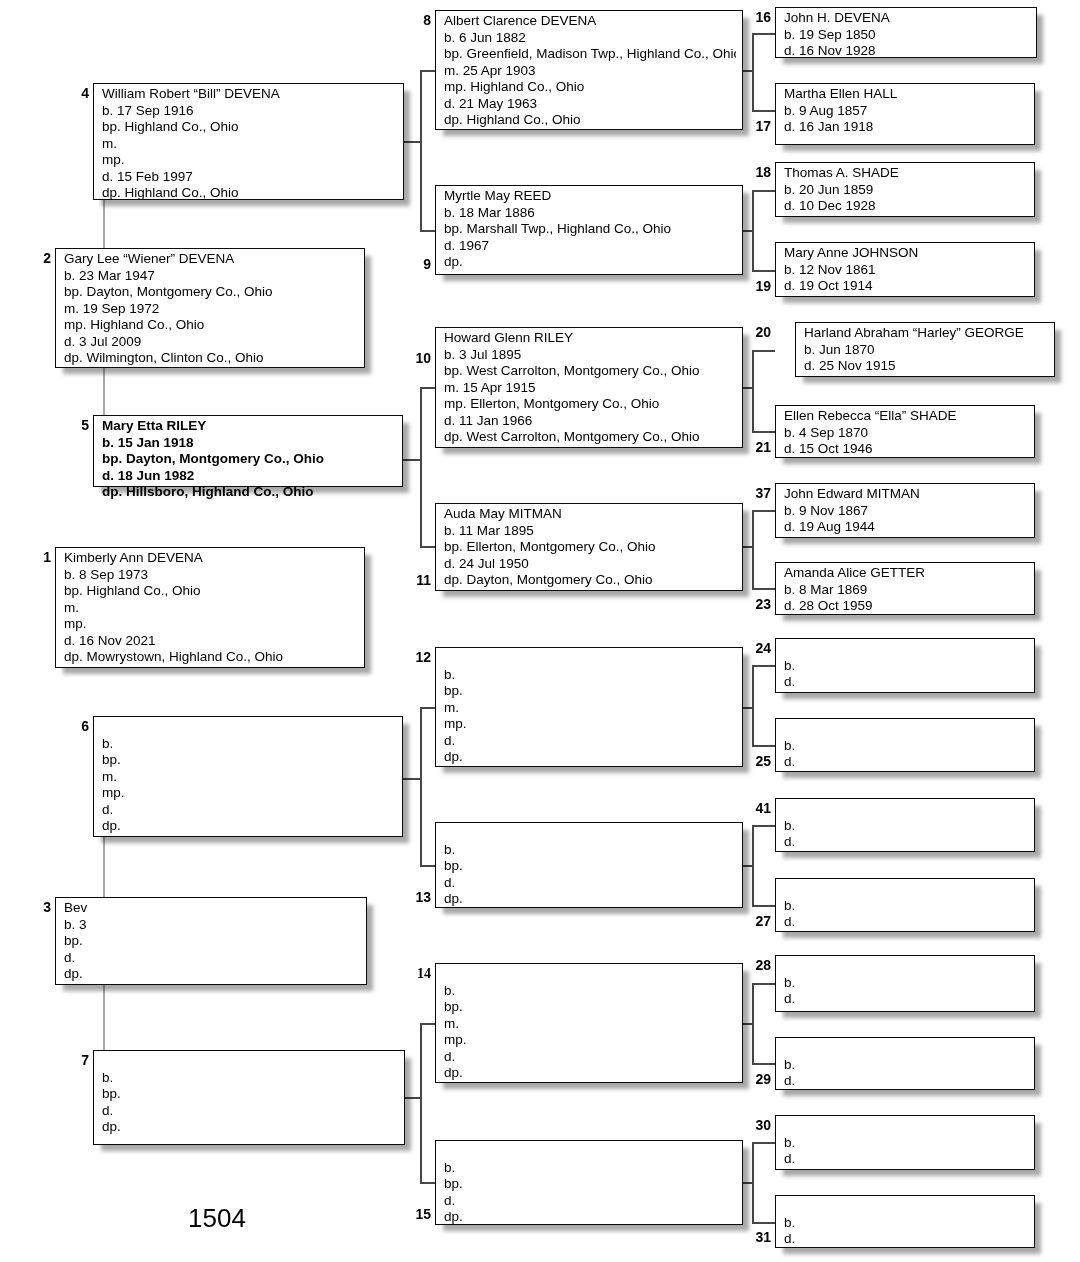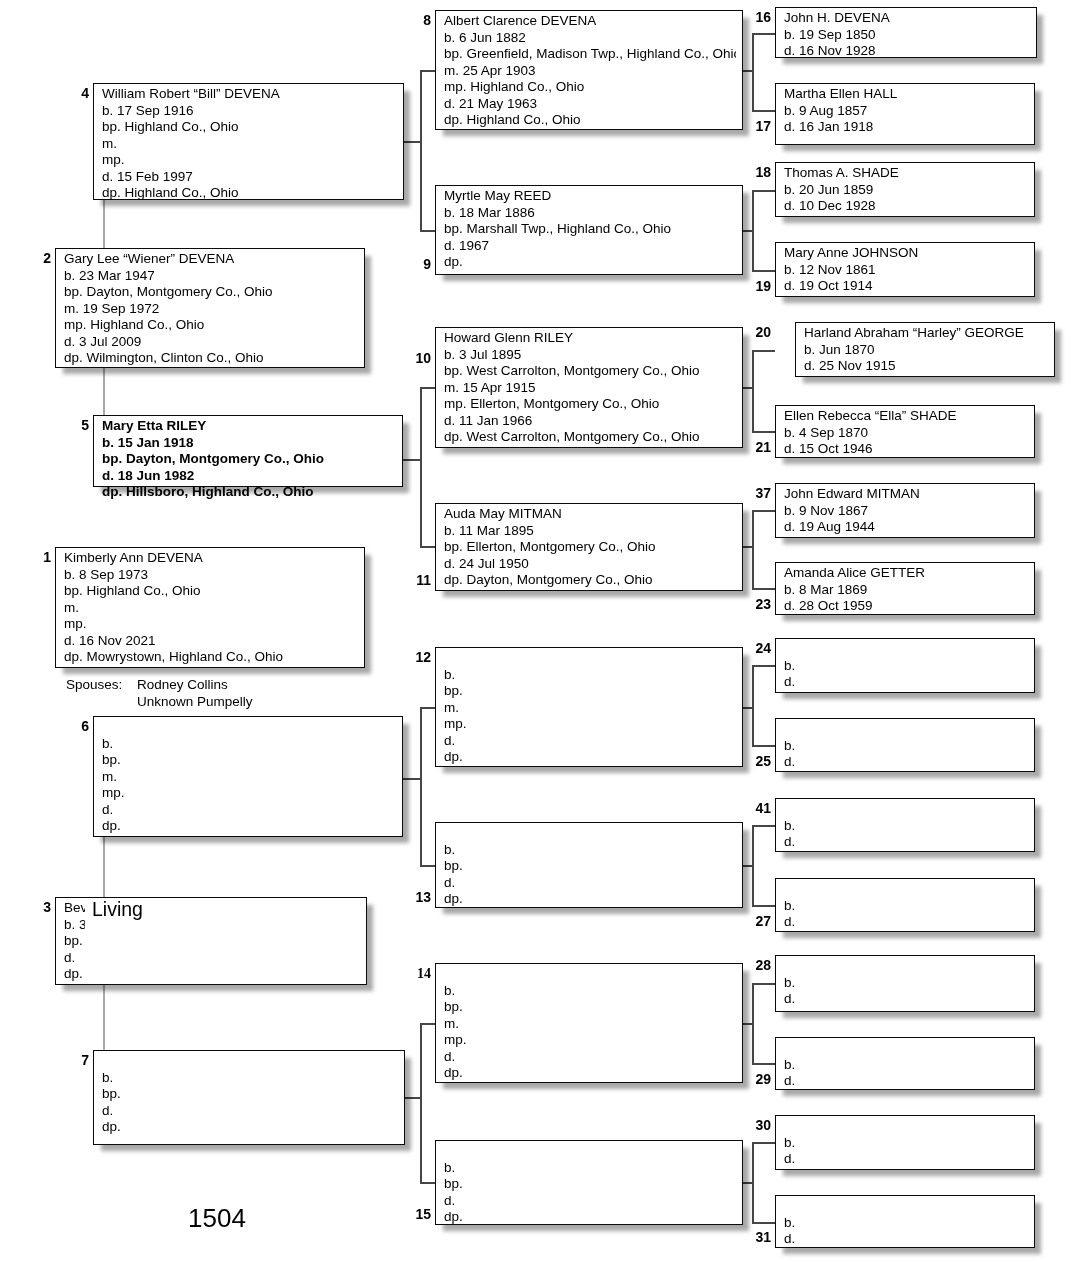--- a/index.html
+++ b/index.html
@@ -97,23 +97,20 @@
         <div class="bline">d. 3 Jul 2009</div>
         <div class="bline">dp. Wilmington, Clinton Co., Ohio</div>
       </div>
       <div class="num" style="left: 21px; top: 250px;">2</div>
       <div class="pbox" style="left: 55px; top: 897px; width: 312px; height: 88px;">
         <div class="bline">Bev</div>
         <div class="bline">b. 3</div>
         <div class="bline">bp.</div>
         <div class="bline">d.</div>
         <div class="bline">dp.</div>
-        <div class="living-box">
-          <span class="living-text">Living</span>
-        </div>
       </div>
       <div class="num" style="left: 21px; top: 899px;">3</div>
       <div class="pbox" style="left: 93px; top: 83px; width: 311px; height: 117px;">
         <div class="bline">William Robert “Bill” DEVENA</div>
         <div class="bline">b. 17 Sep 1916</div>
         <div class="bline">bp. Highland Co., Ohio</div>
         <div class="bline">m.</div>
         <div class="bline">mp.</div>
         <div class="bline">d. 15 Feb 1997</div>
         <div class="bline">dp. Highland Co., Ohio</div>
@@ -308,25 +305,15 @@
       </div>
       <div class="num" style="left: 741px; top: 1117px;">30</div>
       <div class="pbox" style="left: 775px; top: 1195px; width: 260px; height: 53px;">
         <div class="bline"></div>
         <div class="bline">b.</div>
         <div class="bline">d.</div>
       </div>
       <div class="num" style="left: 741px; top: 1229px;">31</div>
     </div>
 
-  <div class="spouses">
-    <div class="row">
-      <span class="sp-label">Spouses:</span>
-      <span>Rodney Collins</span>
-    </div>
-    <div class="row">
-      <span class="sp-indent"></span>
-      <span>Unknown Pumpelly</span>
-    </div>
-  </div>
 
   <div class="page-num">1504</div>
 </div>
 
 </body></html>

